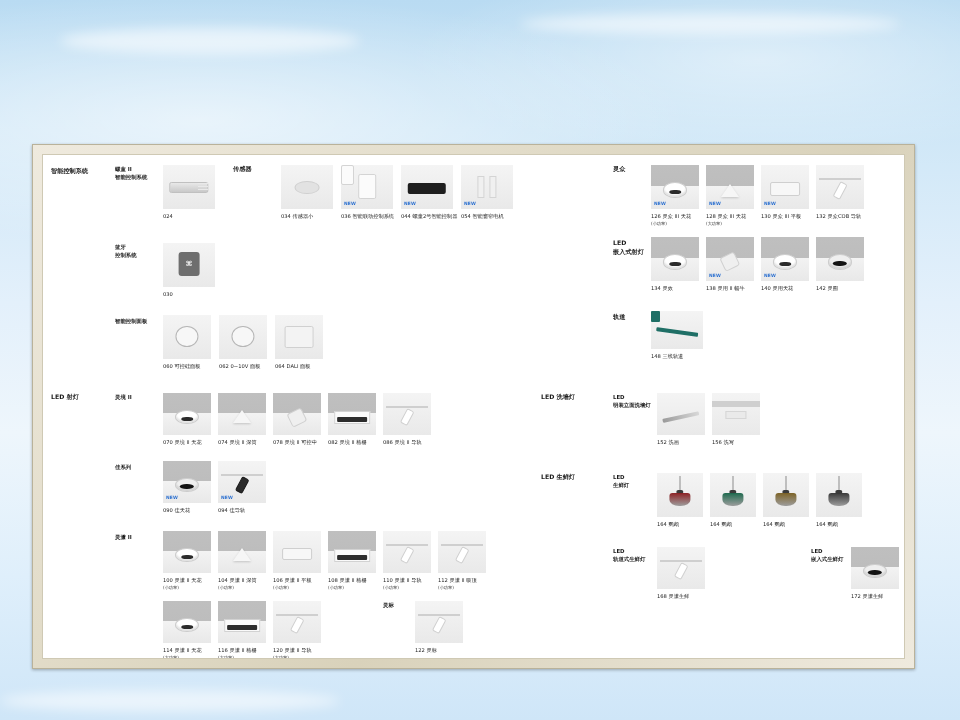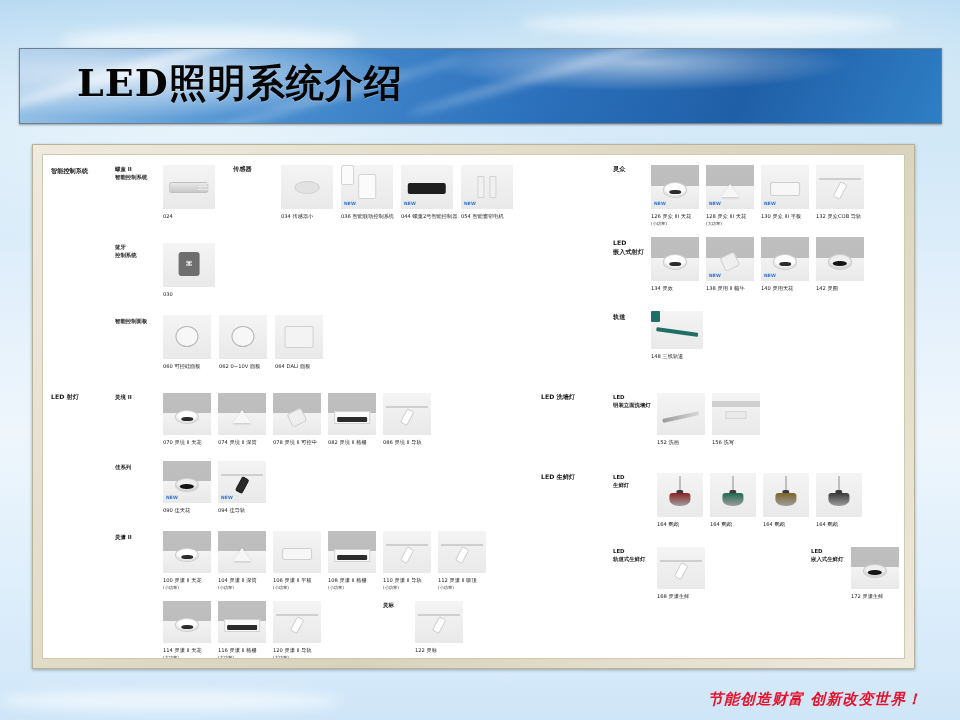--- a/index.html
+++ b/index.html
@@ -101,26 +101,20 @@
 </style>
 </head>
 <body>
 
 <div id="slide">
 
   <div class="cloudwisp" style="left:60px;top:28px;width:300px;height:26px;"></div>
   <div class="cloudwisp" style="left:520px;top:14px;width:380px;height:20px;"></div>
   <div class="cloudwisp" style="left:0px;top:690px;width:340px;height:22px;"></div>
 
-  <div id="title-banner">
-    <div class="streak" style="left:-40px;top:6px;width:360px;height:14px;"></div>
-    <div class="streak" style="left:380px;top:2px;width:420px;height:10px;opacity:.6;"></div>
-    <div class="streak" style="left:150px;top:46px;width:300px;height:9px;opacity:.45;"></div>
-    <div id="title-text">LED照明系统介绍</div>
-  </div>
 
   <div id="poster-frame">
     <div id="poster-sheet">
         <div class="sec-title" style="left: 8px; top: 12px;">智能控制系统</div>
         <div class="grp-title" style="left: 72px; top: 10px;">螺童 II
 智能控制系统</div>
         <div class="cell" style="left: 120px; top: 10px; width: 52px; height: 44px;">
           <div class="thumb plain">
             <div class="lamp gw-body"></div>
             <div class="gw-led"></div>
@@ -442,14 +436,13 @@
         <div class="cell" style="left: 808px; top: 392px; width: 48px; height: 42px;">
           <div class="thumb">
             <div class="lamp dl-ring" style="background:#efefef;"></div>
             <div class="lamp dl-core" style="background:#141414;width:30%;height:13%;"></div>
           </div>
         </div>
         <div class="cap" style="left: 808px; top: 438px; width: 54px;"><span class="num">172  灵潇生鲜</span></div>
       </div>
   </div>
 
-  <div id="footer-slogan">节能创造财富 创新改变世界！</div>
 </div>
 
 </body></html>

